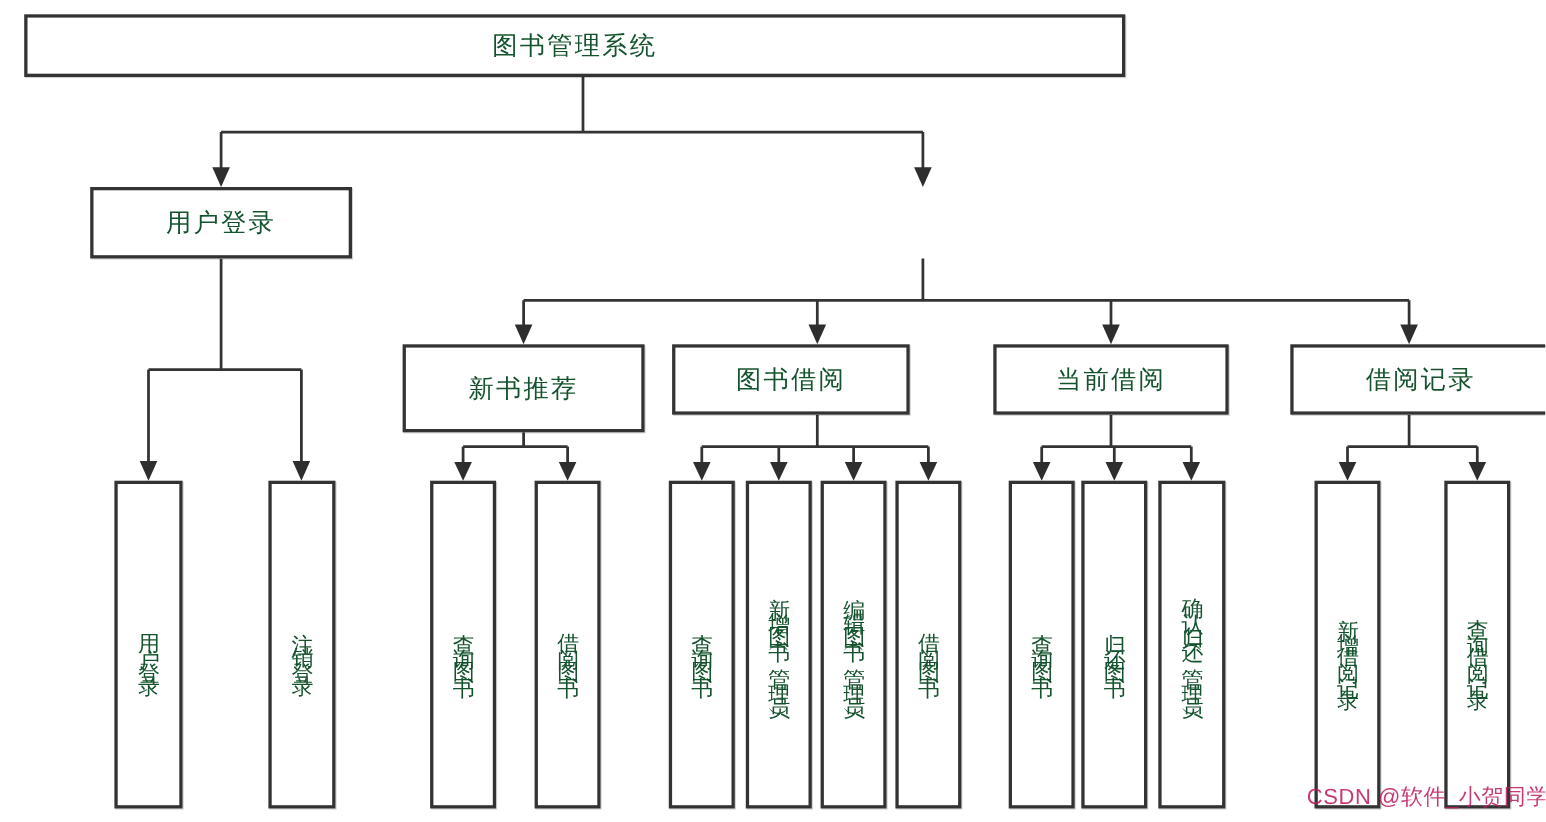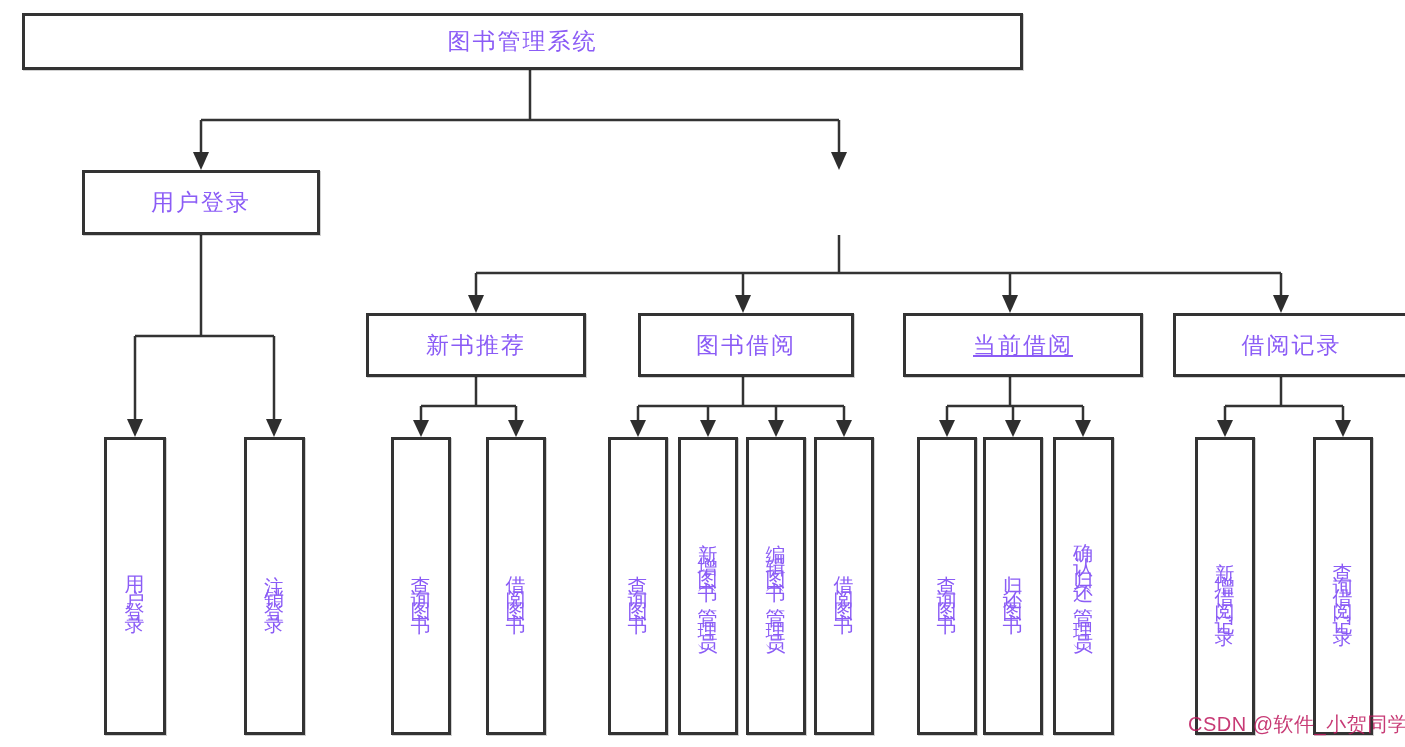--- a/index.html
+++ b/index.html
@@ -15,21 +15,21 @@
     position: absolute;
     left: 0; top: 0;
     width: 1405px; height: 747px;
     z-index: 1;
   }
   .node {
     position: absolute;
     box-sizing: border-box;
     background: #ffffff;
     border: 3px solid #333333;
-    color: #8b5cf6;
+    color: #14532d;
     display: flex;
     align-items: center;
     justify-content: center;
     z-index: 2;
     box-shadow: 1px 1px 0 rgba(0,0,0,0.18);
   }
   .hlabel {
     font-size: 23px;
     letter-spacing: 2px;
     white-space: nowrap;
@@ -134,23 +134,23 @@
         <polygon points="1217,420 1233,420 1225,437"></polygon>
       <path d="M1343 406 V420"></path>
         <polygon points="1335,420 1351,420 1343,437"></polygon>
     </g>
   </svg>
 
   <div class="node hlabel" style="left:22px; top:13px; width:1001px; height:57px;">图书管理系统</div>
 
   <div class="node hlabel" style="left:82px; top:170px; width:238px; height:65px;">用户登录</div>
 
-  <div class="node hlabel" style="left:366px; top:313px; width:220px; height:64px;text-align:center;">新书推荐</div>
-  <div class="node hlabel" style="left:638px; top:313px; width:216px; height:64px;">图书借阅</div>
-  <div class="node hlabel" style="left:903px; top:313px; width:240px; height:64px;text-decoration:underline;">当前借阅</div>
+  <div class="node hlabel" style="left:366px; top:313px; width:220px; height:80px;text-align:center;">新书推荐</div>
+  <div class="node hlabel" style="left:611px; top:313px; width:216px; height:64px;">图书借阅</div>
+  <div class="node hlabel" style="left:903px; top:313px; width:214px; height:64px;">当前借阅</div>
   <div class="node hlabel" style="left:1173px; top:313px; width:237px; height:64px;">借阅记录</div>
 
   <div class="node leaf" style="left:104px; top:437px; width:62px; height:298px;">用户登录</div>
   <div class="node leaf" style="left:244px; top:437px; width:61px; height:298px;">注销登录</div>
 
   <div class="node leaf" style="left:391px; top:437px; width:60px; height:298px;">查询图书</div>
   <div class="node leaf" style="left:486px; top:437px; width:60px; height:298px;">借阅图书</div>
 
   <div class="node leaf" style="left:608px; top:437px; width:60px; height:298px;">查询图书</div>
   <div class="node leaf" style="left:678px; top:437px; width:60px; height:298px;">新增图书（管理员）</div>

